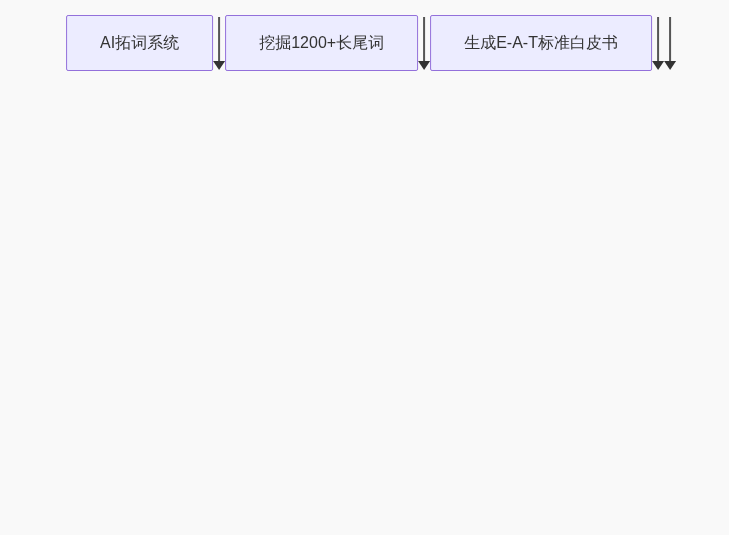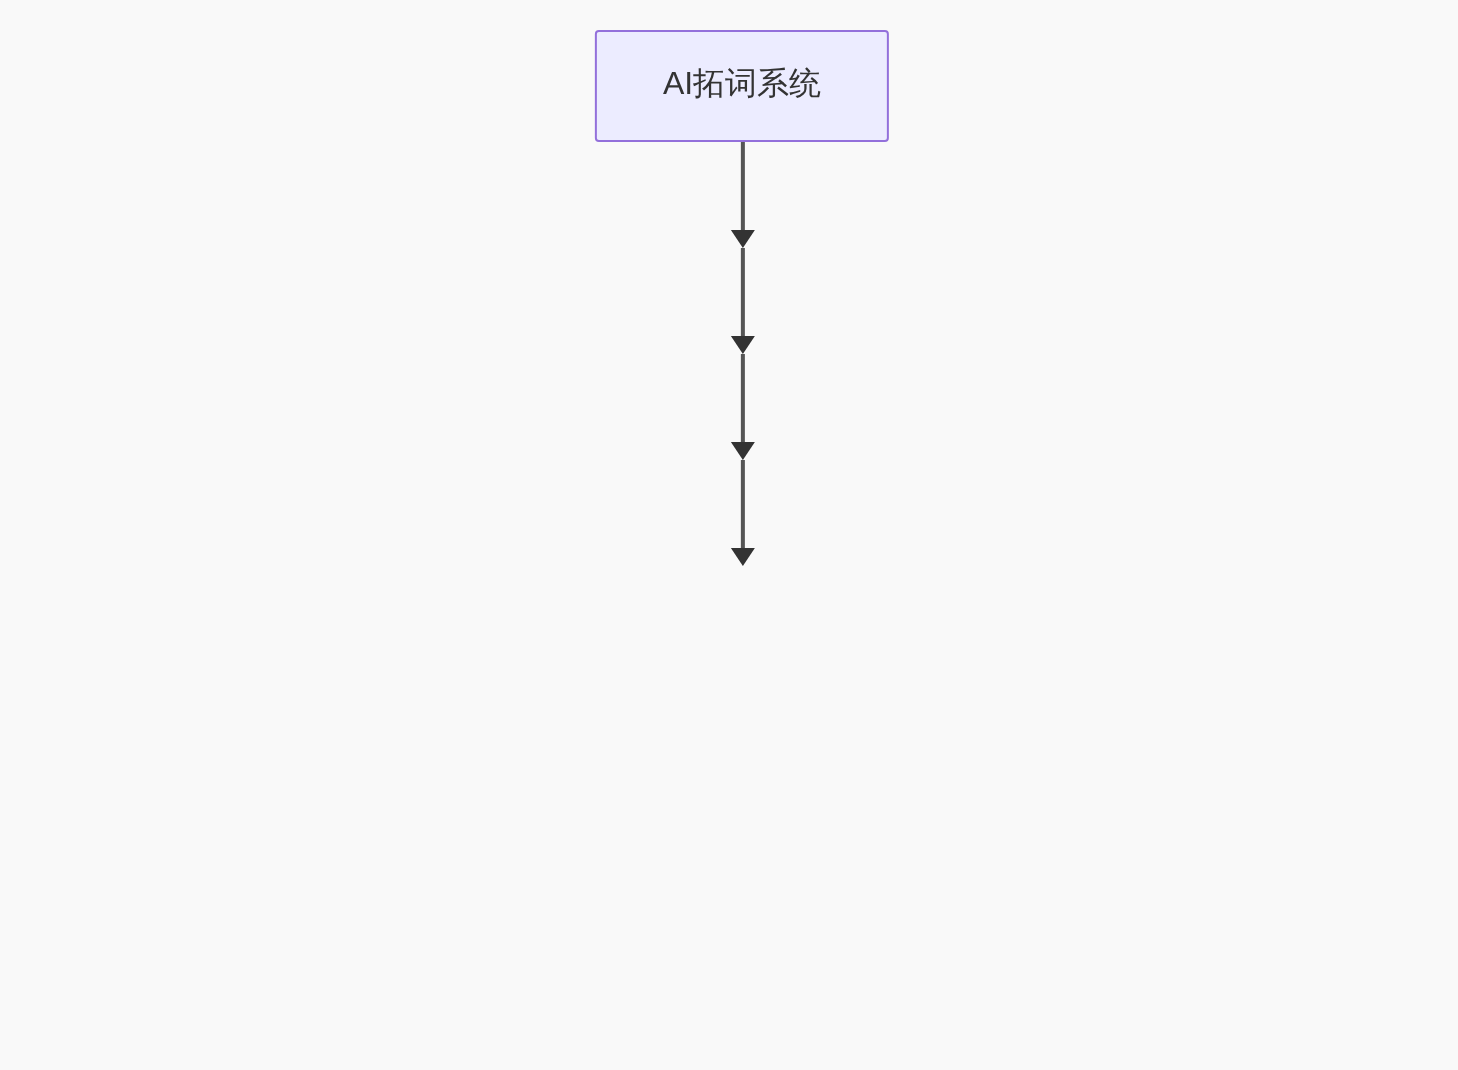--- a/index.html
+++ b/index.html
@@ -21,21 +21,21 @@
     position: relative;
     width: 729px;
     height: 535px;
   }
   .flowchart {
     position: absolute;
     left: 371px;
     top: 15px;
     transform: translateX(-50%);
     display: flex;
-    flex-direction: column;
+    flex-direction: row;
     align-items: center;
   }
   .flow-node {
     height: 56px;
     padding: 0 33px;
     background: var(--node-fill);
     border: 1.5px solid var(--node-border);
     border-radius: 2px;
     display: flex;
     align-items: center;
@@ -73,26 +73,32 @@
 
     <div class="flow-node">
       <span>AI拓词系统</span>
     </div>
 
     <div class="flow-edge">
       <div class="edge-line"></div>
       <div class="edge-head"></div>
     </div>
 
+    <div class="flow-node">
+      <span>挖掘1200+长尾词</span>
+    </div>
 
     <div class="flow-edge">
       <div class="edge-line"></div>
       <div class="edge-head"></div>
     </div>
 
+    <div class="flow-node">
+      <span>生成E-A-T标准白皮书</span>
+    </div>
 
     <div class="flow-edge">
       <div class="edge-line"></div>
       <div class="edge-head"></div>
     </div>
 
 
     <div class="flow-edge">
       <div class="edge-line"></div>
       <div class="edge-head"></div>

